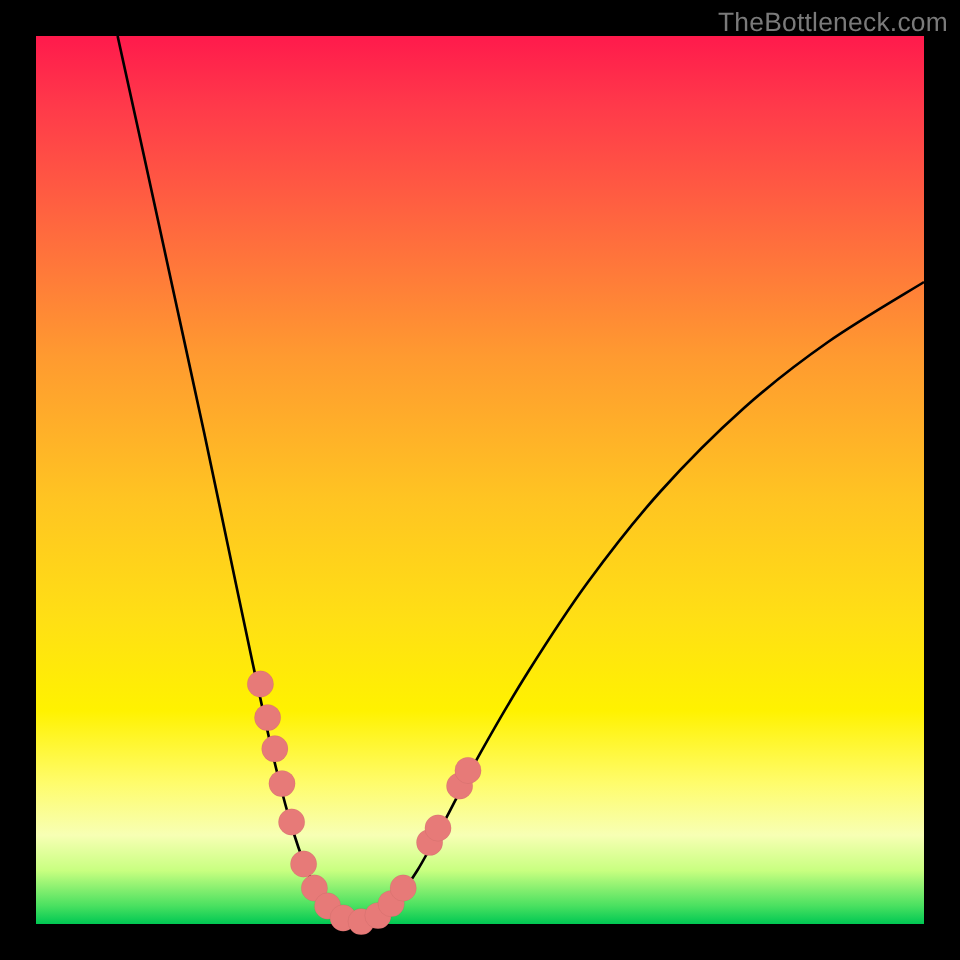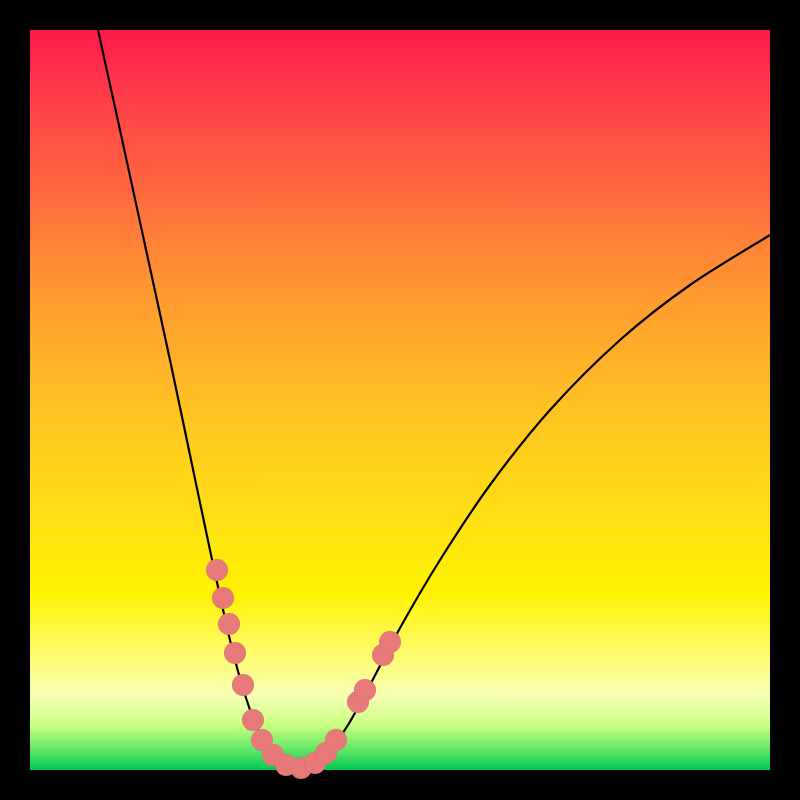--- a/index.html
+++ b/index.html
@@ -92,13 +92,14 @@
           <circle cx="285" cy="733" r="11" class="marker"></circle>
           <circle cx="296" cy="723" r="11" class="marker"></circle>
           <circle cx="306" cy="710" r="11" class="marker"></circle>
           <circle cx="328" cy="672" r="11" class="marker"></circle>
           <circle cx="335" cy="660" r="11" class="marker"></circle>
           <circle cx="353" cy="625" r="11" class="marker"></circle>
           <circle cx="360" cy="612" r="11" class="marker"></circle>
         </g>
     </svg>
   </div>
+  <div class="watermark">TheBottleneck.com</div>
 </div>
 
 </body></html>

